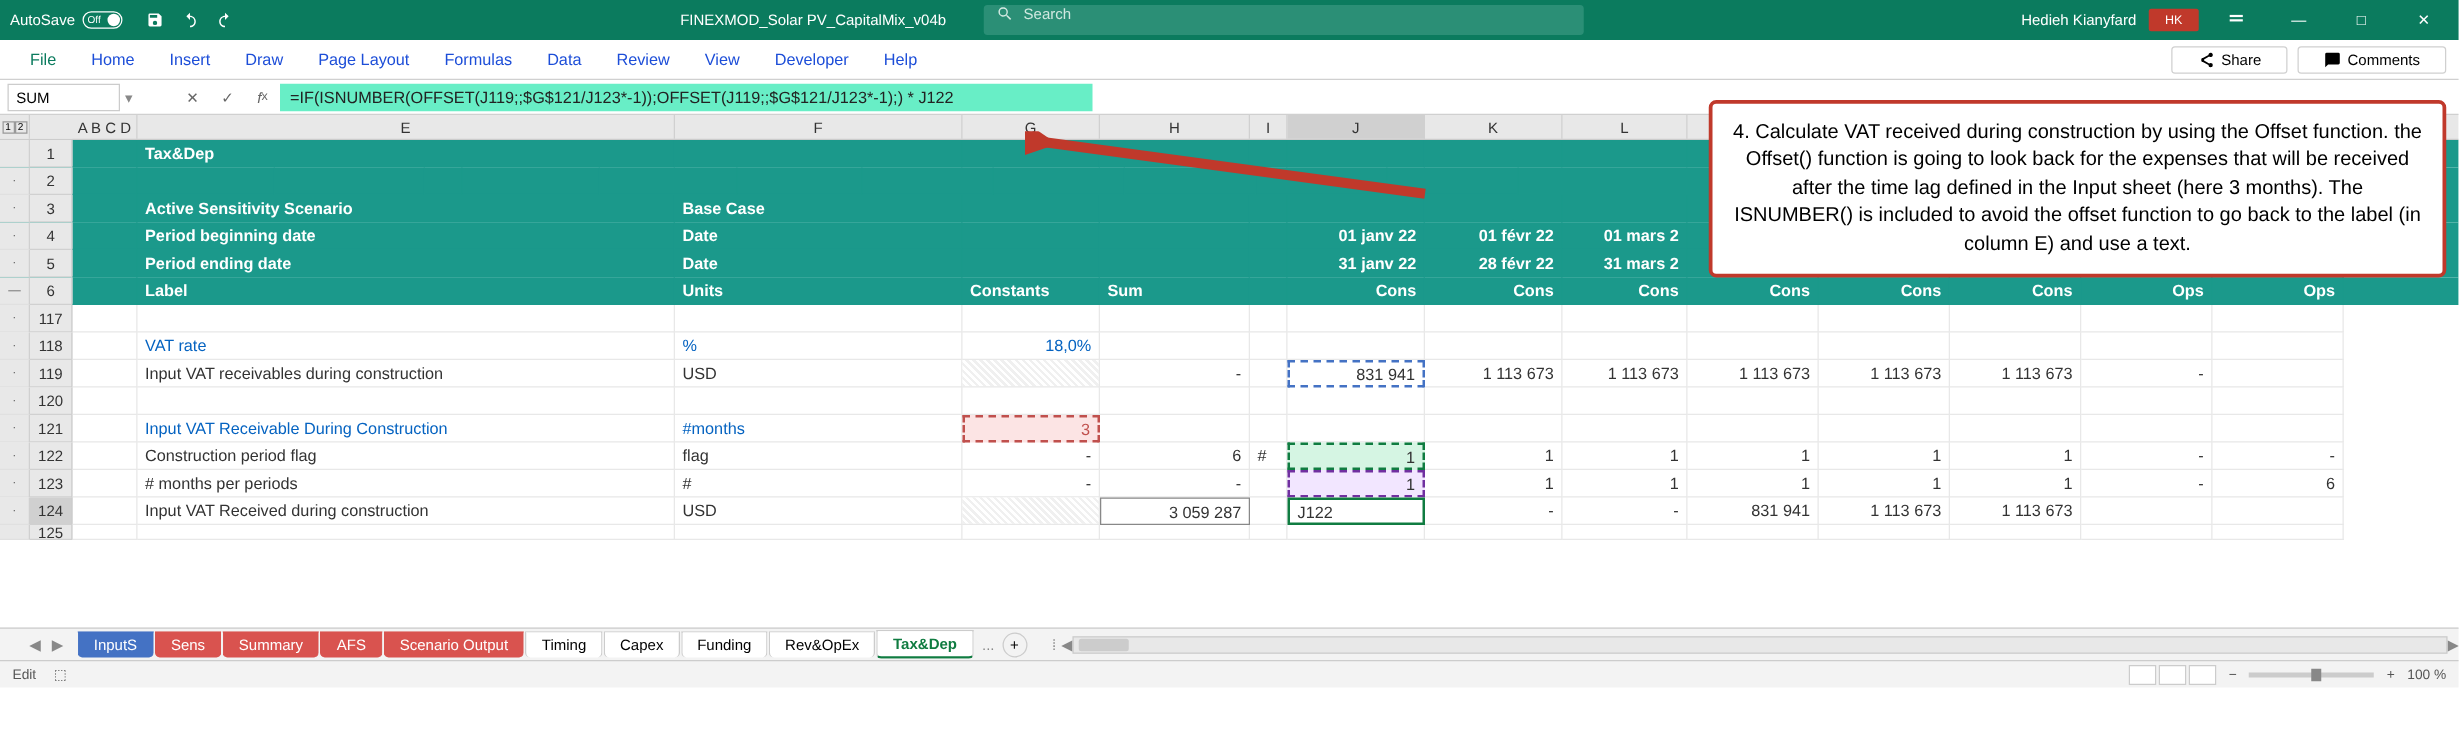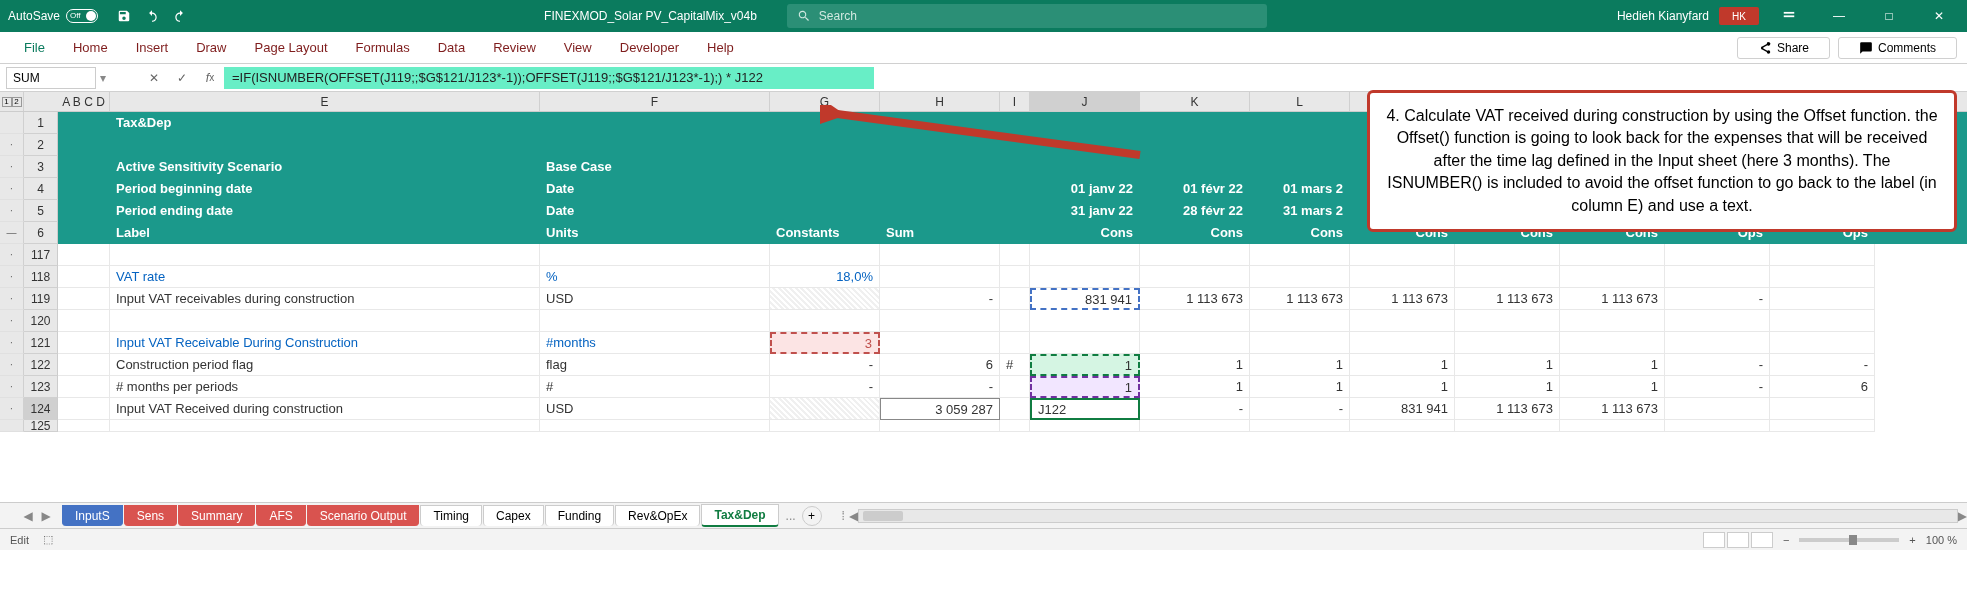--- a/index.html
+++ b/index.html
@@ -5,28 +5,28 @@
 * { box-sizing: border-box; margin: 0; padding: 0; font-family: 'Segoe UI', Tahoma, sans-serif; }
 body { background: #fff; width: 1967px; height: 590px; overflow: hidden; position: relative; font-size: 12px; }
 
 
 .titlebar { background: #0b7b5e; height: 32px; display: flex; align-items: center; color: #fff; padding: 0 8px; }
 .autosave-wrap { display: flex; align-items: center; gap: 6px; margin-right: 12px; }
 .autosave-toggle { width: 32px; height: 14px; border: 1px solid #fff; border-radius: 7px; position: relative; }
 .autosave-toggle::after { content: ''; position: absolute; right: 1px; top: 1px; width: 10px; height: 10px; background: #fff; border-radius: 50%; }
 .qa-icon { width: 20px; height: 20px; display: flex; align-items: center; justify-content: center; margin: 0 4px; cursor: pointer; }
 .titlebar-center { flex: 1; display: flex; align-items: center; justify-content: center; gap: 30px; }
-.search-box { background: #2b8f76; height: 24px; width: 480px; border-radius: 3px; display: flex; align-items: center; padding: 0 10px; color: #d0e8e0; gap: 8px; }
+.search-box { background: #2b8f76; height: 24px; width: 480px; border-radius: 3px; display: flex; align-items: flex-start; padding: 0 10px; color: #d0e8e0; gap: 8px; }
 .user-area { display: flex; align-items: center; gap: 10px; }
 .user-badge { background: #c0392b; width: 40px; height: 18px; border-radius: 2px; font-size: 10px; display: flex; align-items: center; justify-content: center; }
 .win-btn { width: 40px; height: 32px; display: flex; align-items: center; justify-content: center; cursor: pointer; }
 
 
 .ribbon { background: #fff; height: 32px; display: flex; align-items: center; padding: 0 10px; border-bottom: 1px solid #d0d0d0; }
-.ribbon-tab { padding: 0 14px; height: 32px; display: flex; align-items: center; color: #7f1d1d; cursor: pointer; font-size: 13px; }
+.ribbon-tab { padding: 0 14px; height: 32px; display: flex; align-items: center; color: #1d4ed8; cursor: pointer; font-size: 13px; }
 .ribbon-tab.file { color: #0b7b5e; font-weight: 400; }
 .ribbon-right { margin-left: auto; display: flex; gap: 8px; }
 .ribbon-btn { border: 1px solid #d0d0d0; padding: 3px 20px; border-radius: 3px; display: flex; align-items: center; gap: 5px; font-size: 12px; cursor: pointer; }
 
 
 .formula-bar { height: 28px; display: flex; align-items: center; border-bottom: 1px solid #d0d0d0; padding: 2px 6px; }
 .name-box { width: 90px; height: 22px; border: 1px solid #ccc; padding: 0 6px; display: flex; align-items: center; font-size: 12px; background: #fff; }
 .fb-btn { width: 24px; height: 22px; display: flex; align-items: center; justify-content: center; color: #666; cursor: pointer; margin: 0 2px; }
 .formula-input { flex: 1; height: 22px; background: #68eec6; padding: 0 8px; display: flex; align-items: center; font-size: 13px; color: #222; max-width: 650px; }
 
@@ -86,21 +86,21 @@
 
 
 .status-bar { height: 22px; background: #f3f3f3; border-top: 1px solid #ccc; display: flex; align-items: center; padding: 0 10px; font-size: 11px; color: #555; }
 .status-bar .right { margin-left: auto; display: flex; align-items: center; gap: 10px; }
 .view-btns { display: flex; gap: 2px; }
 .view-btn { width: 22px; height: 16px; border: 1px solid #ccc; background: #fff; }
 .zoom-slider { width: 100px; height: 4px; background: #ccc; position: relative; }
 .zoom-slider::after { content: ''; position: absolute; left: 50%; top: -3px; width: 8px; height: 10px; background: #888; }
 
 
-.callout { position: absolute; top: 90px; right: 10px; width: 590px; background: #fff; border: 3px solid #c0392b; border-radius: 6px; padding: 12px 16px; font-size: 16px; line-height: 1.4; text-align: center; z-index: 100; }
+.callout { position: absolute; top: 80px; right: 10px; width: 590px; background: #fff; border: 3px solid #c0392b; border-radius: 6px; padding: 12px 16px; font-size: 16px; line-height: 1.4; text-align: center; z-index: 100; }
 .arrow { position: absolute; top: 105px; left: 820px; width: 330px; height: 60px; z-index: 99; }
 
 svg.icon { width: 14px; height: 14px; fill: currentColor; }
 </style>
 </head>
 <body>
 
 <div class="titlebar">
   <div class="autosave-wrap">
     <span>AutoSave</span>

